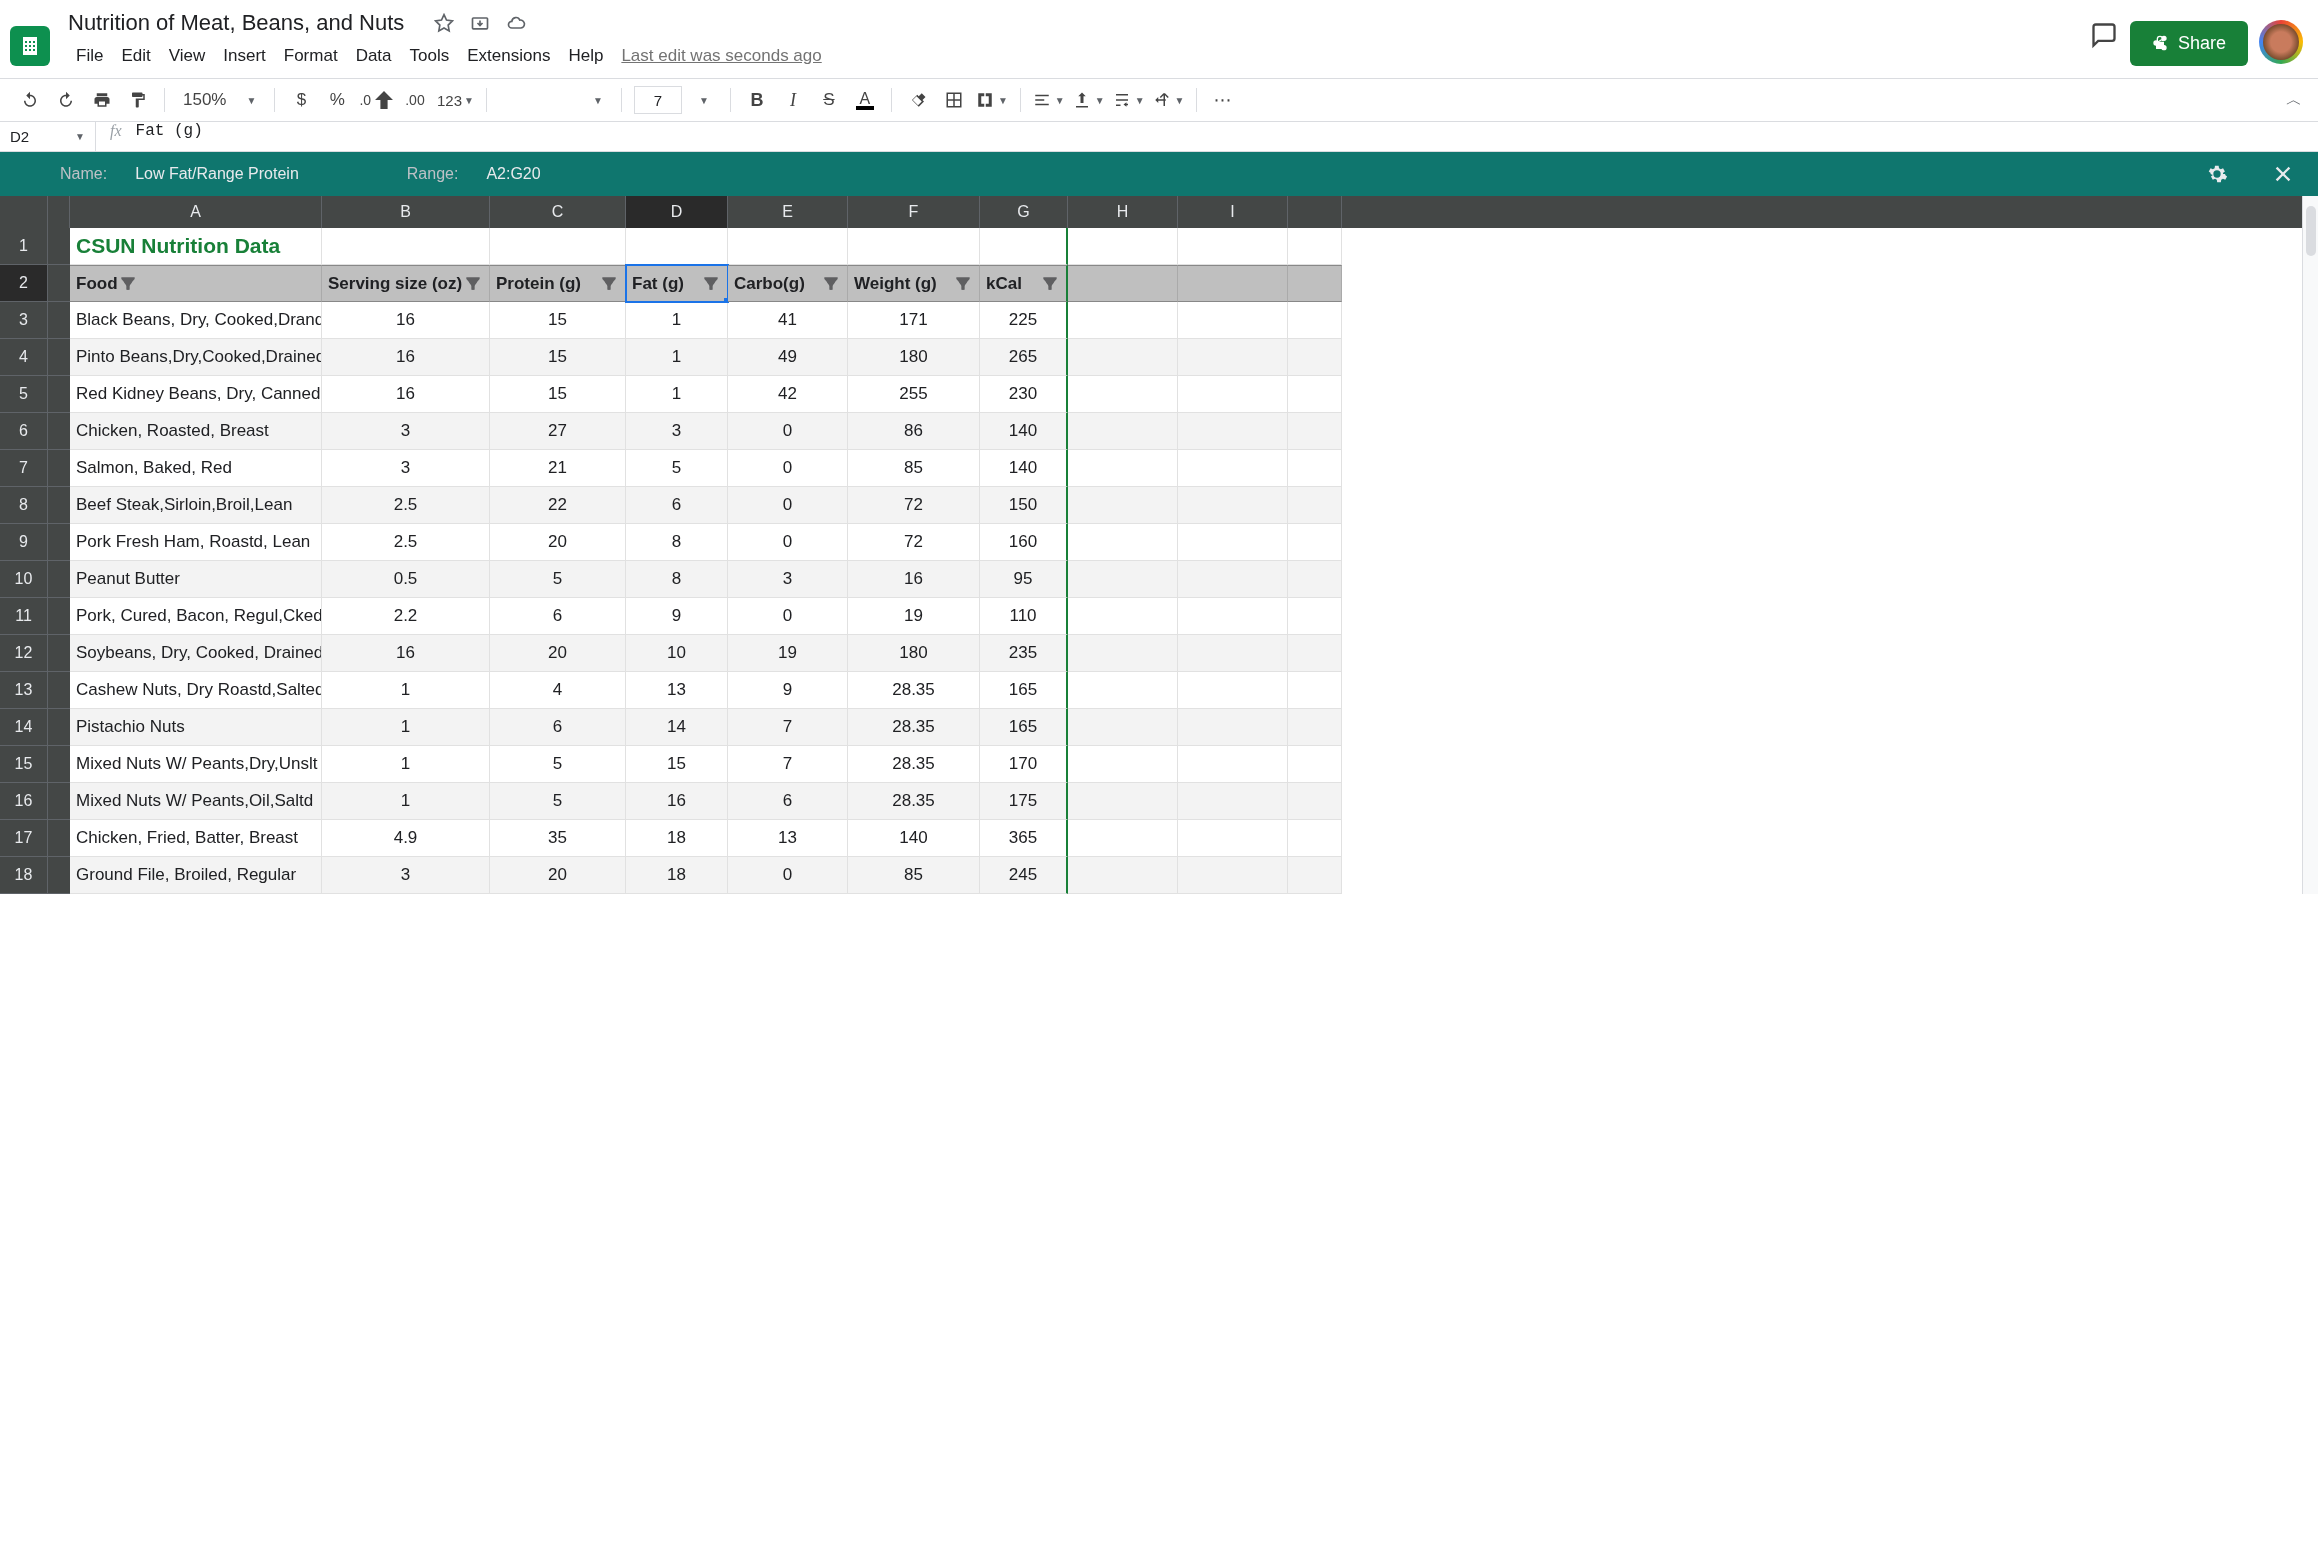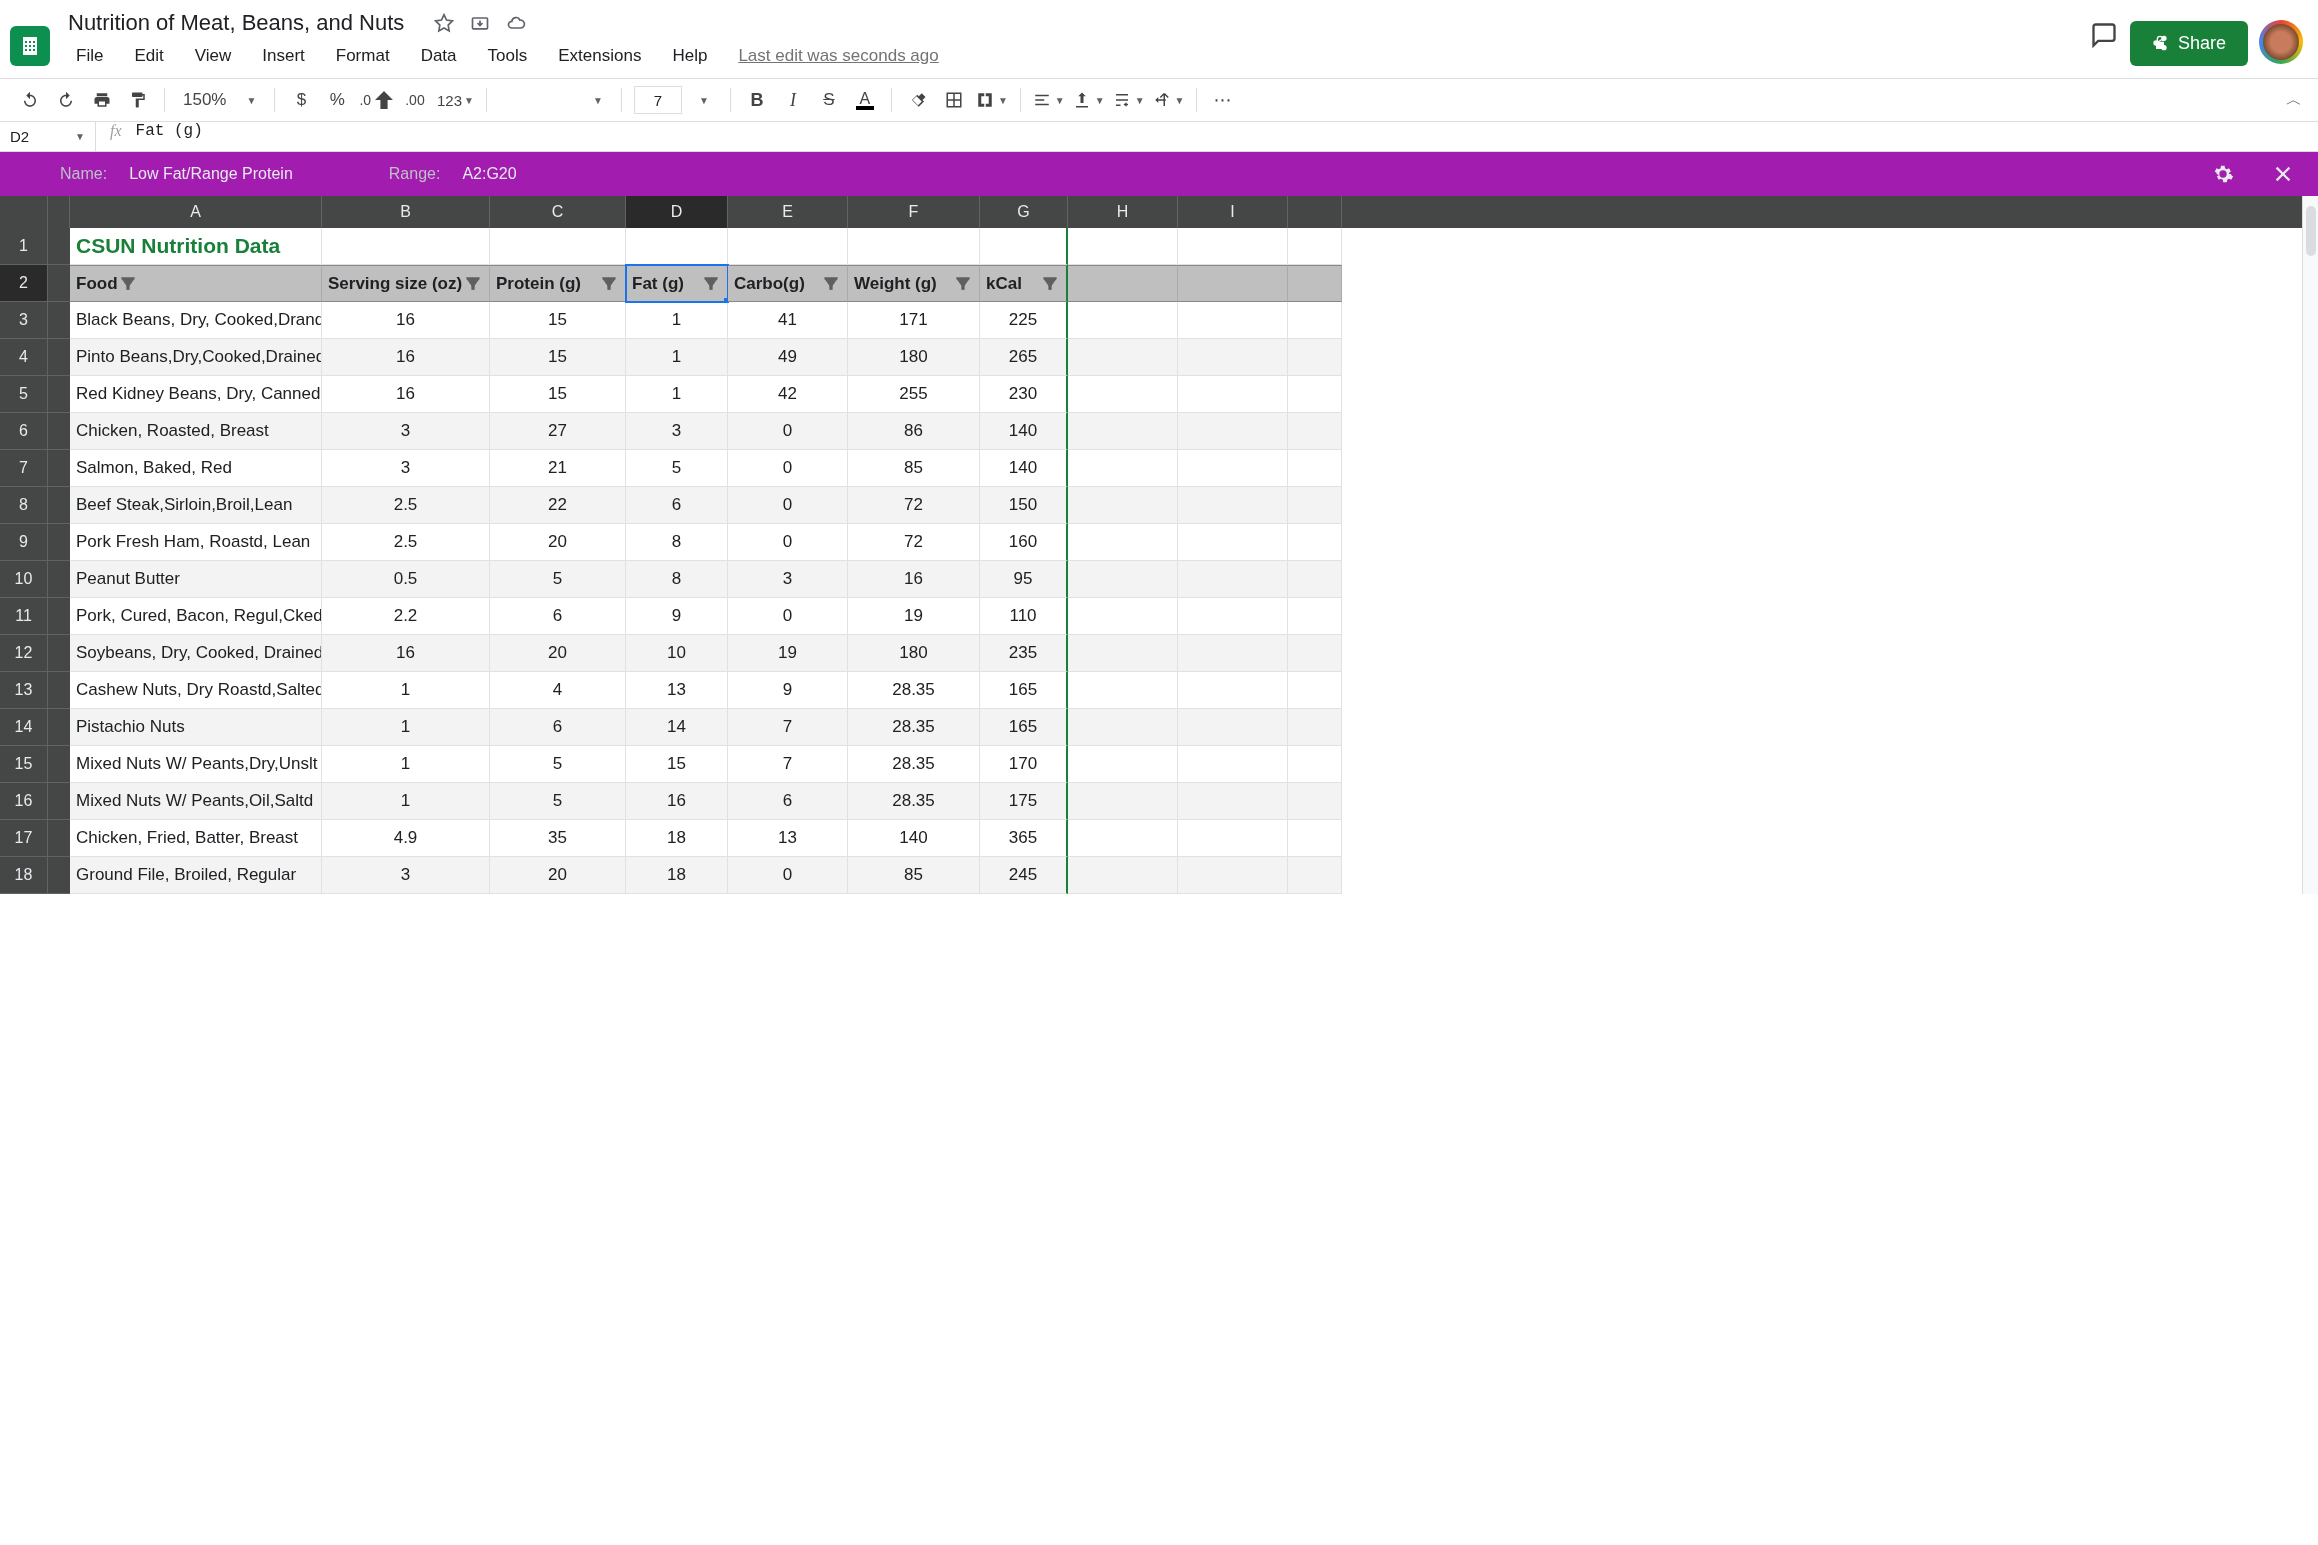--- a/index.html
+++ b/index.html
@@ -7,21 +7,21 @@
 
 
 .header { display: flex; align-items: center; padding: 8px 16px 0 10px; }
 .logo { width: 40px; height: 40px; background: #0d904f; border-radius: 6px; display: flex; align-items: center; justify-content: center; margin-right: 12px; margin-top: 6px; }
 .logo svg { width: 24px; height: 24px; fill: white; }
 .title-area { flex: 1; }
 .title-row { display: flex; align-items: center; gap: 24px; }
 .doc-title { font-size: 22px; color: #202124; padding: 2px 6px; }
 .title-icons { display: flex; gap: 16px; color: #5f6368; }
 .title-icons .ico { width: 20px; height: 20px; cursor: pointer; }
-.menubar { display: flex; gap: 15px; padding: 4px 0 8px 6px; font-size: 17px; }
+.menubar { display: flex; gap: 2px; padding: 4px 0 8px 6px; font-size: 17px; }
 .menubar .mi { padding: 4px 8px; cursor: pointer; border-radius: 4px; }
 .last-edit { color: #737373; text-decoration: underline; cursor: pointer; }
 .header-right { display: flex; align-items: flex-start; gap: 12px; }
 .comment-btn { width: 28px; height: 28px; color: #444; cursor: pointer; }
 .share-btn { background: #188038; color: white; border: none; border-radius: 6px; padding: 12px 22px; font-size: 18px; font-weight: 500; display: flex; align-items: center; gap: 10px; cursor: pointer; }
 .avatar { width: 42px; height: 42px; border-radius: 50%; background: radial-gradient(circle, #c97b5d 40%, #7a4d2e 70%); border: 3px solid transparent; background-clip: padding-box; position: relative; cursor: pointer; }
 .avatar::before { content: ''; position: absolute; inset: -4px; border-radius: 50%; background: conic-gradient(#ea4335, #fbbc04, #34a853, #4285f4, #ea4335); z-index: -1; }
 
 
 .toolbar { border-top: 1px solid #dadce0; border-bottom: 1px solid #dadce0; padding: 6px 16px; display: flex; align-items: center; gap: 8px; min-height: 44px; }
@@ -34,21 +34,21 @@
 .txt-color-underline { height: 4px; background: #000; margin-top: -2px; width: 18px; }
 .collapse-btn { margin-left: auto; font-size: 16px; color: #5f6368; cursor: pointer; }
 
 
 .formula-bar { display: flex; align-items: flex-start; border-bottom: 1px solid #dadce0; height: 30px; font-size: 15px; }
 .name-box { width: 96px; padding: 0 10px; border-right: 1px solid #dadce0; display: flex; align-items: center; justify-content: space-between; height: 100%; }
 .fx-label { font-style: italic; color: #9aa0a6; padding: 0 14px; font-family: serif; font-size: 16px; }
 .formula-input { flex: 1; font-family: 'Courier New', monospace; font-size: 16px; }
 
 
-.filter-bar { background: #a21caf; color: #e8eaed; display: flex; align-items: center; height: 44px; padding: 0 24px 0 60px; gap: 18px; font-size: 16px; }
+.filter-bar { background: #0f766e; color: #e8eaed; display: flex; align-items: center; height: 44px; padding: 0 24px 0 60px; gap: 24px; font-size: 16px; }
 .filter-bar .flabel { color: #bdc1c6; font-weight: 500; margin-right: 4px; }
 .filter-bar .spacer { flex: 1; }
 .filter-bar .ico { width: 22px; height: 22px; cursor: pointer; color: #e8eaed; }
 
 
 .grid-wrap { display: flex; }
 .grid { flex: 1; }
 .col-headers { display: flex; background: #444746; color: #e8eaed; height: 32px; font-size: 16px; font-weight: 500; }
 .corner { width: 48px; background: #444746; border-right: 1px solid #5f6368; }
 .select-all-tri { width: 22px; background: #444746; border-right: 1px solid #5f6368; position: relative; }

